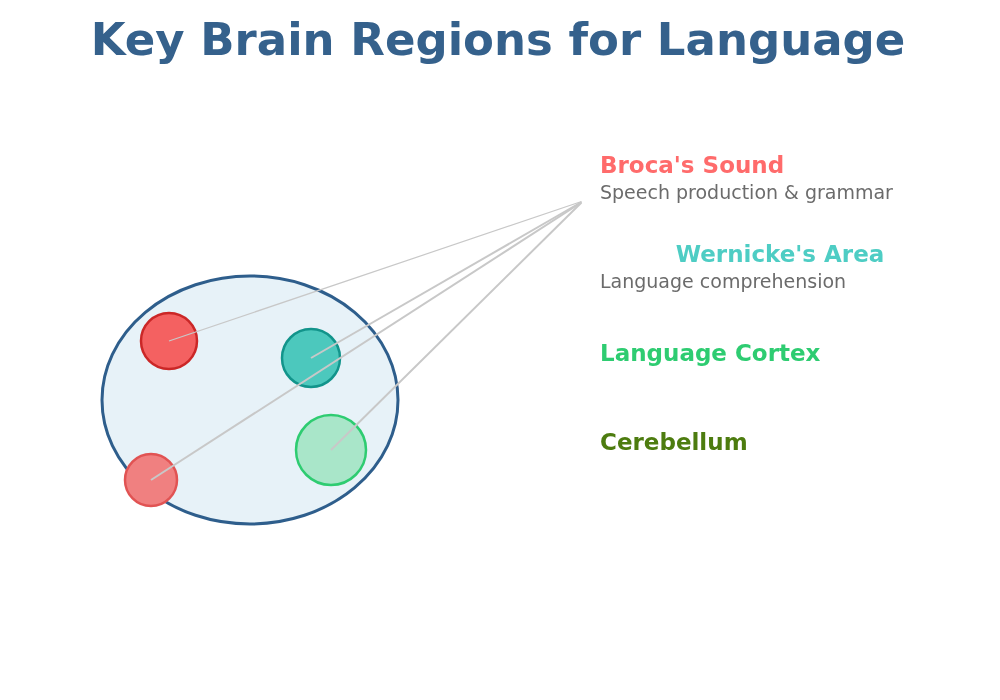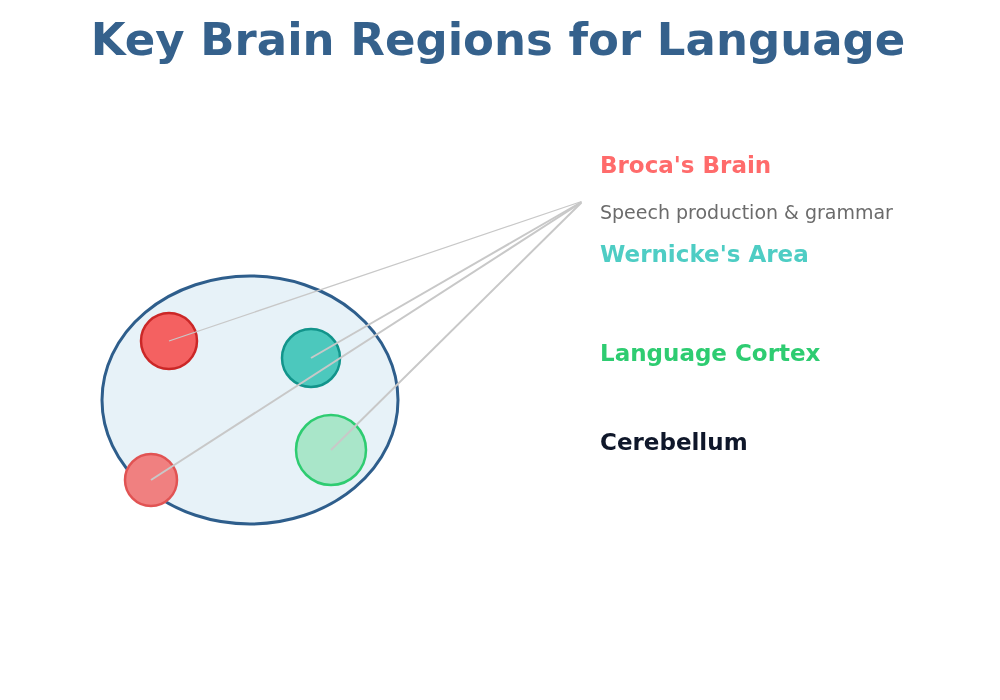--- a/index.html
+++ b/index.html
@@ -42,21 +42,20 @@
   }
   .region-title {
     font-size: 23px;
     font-weight: bold;
     line-height: 28px;
   }
   .region-desc {
     font-size: 19px;
     line-height: 27px;
     color: #6B6B6B;
-    margin-top: 20px;
   }
 </style>
 </head>
 <body>
 
 <div class="canvas">
 
   <h1 class="title" style="color: rgb(53, 97, 140);">Key Brain Regions for Language</h1>
 
   <svg class="diagram" viewBox="0 0 1000 700">
@@ -68,29 +67,30 @@
     <circle cx="331" cy="450" r="35" stroke-width="2.5" fill="#A9E6C9" stroke="#2ECC71"></circle>
     <circle cx="151" cy="480" r="26" stroke-width="2.5" fill="#F08080" stroke="#E15353"></circle>
 
     <line x1="169" y1="341" x2="581.5" y2="201.5" stroke-width="1.2" stroke="#C8C8C8"></line>
     <line x1="311" y1="358" x2="581.5" y2="202" stroke-width="2" stroke="#C8C8C8"></line>
     <line x1="331" y1="450" x2="581.5" y2="202.5" stroke-width="2" stroke="#C8C8C8"></line>
     <line x1="151" y1="480" x2="580.5" y2="203" stroke-width="2" stroke="#C8C8C8"></line>
   </svg>
 
   <div class="label-group" style="top:151px">
-    <div class="region-title" style="color: rgb(255, 107, 107);">Broca's Brain</div>
+    <div class="region-title" style="color: rgb(255, 107, 107);">Broca's Sound</div>
     <div class="region-desc">Speech production &amp; grammar</div>
   </div>
 
   <div class="label-group" style="top:240px">
-    <div class="region-title" style="color: rgb(78, 205, 196);">Wernicke's Area</div>
+    <div class="region-title" style="color: rgb(78, 205, 196); text-align: center;">Wernicke's Area</div>
+    <div class="region-desc">Language comprehension</div>
   </div>
 
   <div class="label-group" style="top:339px">
     <div class="region-title" style="color: rgb(46, 204, 113);">Language Cortex</div>
   </div>
 
   <div class="label-group" style="top:428px">
-    <div class="region-title" style="color: #0f172a;">Cerebellum</div>
+    <div class="region-title" style="color: #4d7c0f;">Cerebellum</div>
   </div>
 
 </div>
 
 </body></html>

